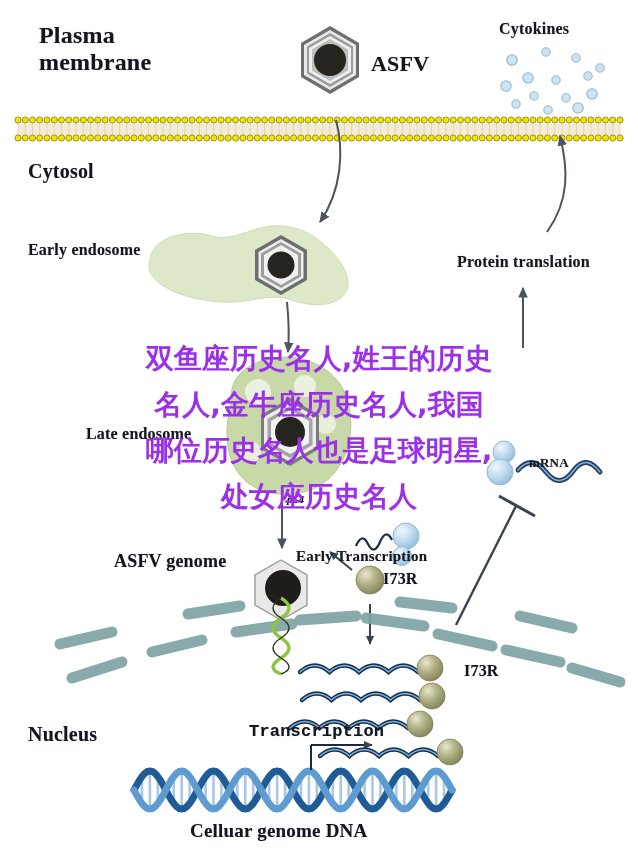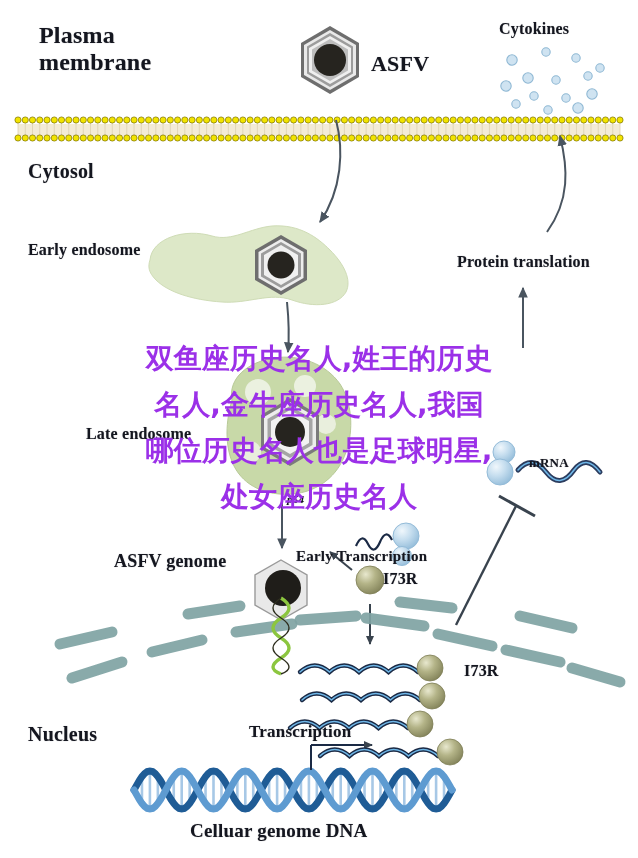--- a/index.html
+++ b/index.html
@@ -26,21 +26,21 @@
   .lbl-asfv{left:371px;top:52px;font-size:22px;}
   .lbl-cyto{left:499px;top:20px;font-size:16px;}
   .lbl-early-endo{left:28px;top:241px;font-size:16px;}
   .lbl-prot-trans{left:457px;top:253px;font-size:16px;}
   .lbl-late-endo{left:86px;top:425px;font-size:16px;}
   .lbl-early-tx{left:296px;top:508px;font-size:15px;margin-top:40px;}
   .lbl-mrna{left:529px;top:456px;font-size:13px;}
   .lbl-p54{left:287px;top:493px;font-size:11px;font-style:italic;}
   .lbl-genome{left:114px;top:551px;font-size:18px;}
   .lbl-nucleus{left:28px;top:705px;font-size:20px;margin-top:18px;}
-  .lbl-transcription{left:249px;top:722px;font-size:17px;}
+  .lbl-transcription{left:249px;top:722px;font-size:17px;font-family:Liberation Mono, monospace;}
   .lbl-celluar{left:190px;top:820px;font-size:19px;}
   .lbl-i73r-a{left:383px;top:570px;font-size:16px;}
   .lbl-i73r-b{left:464px;top:662px;font-size:16px;}
 
   
   #overlay{
     position:absolute;left:0;top:336px;width:638px;
     text-align:center;
     font-family:"DejaVu Sans","Liberation Sans",sans-serif;
     font-weight:bold;

